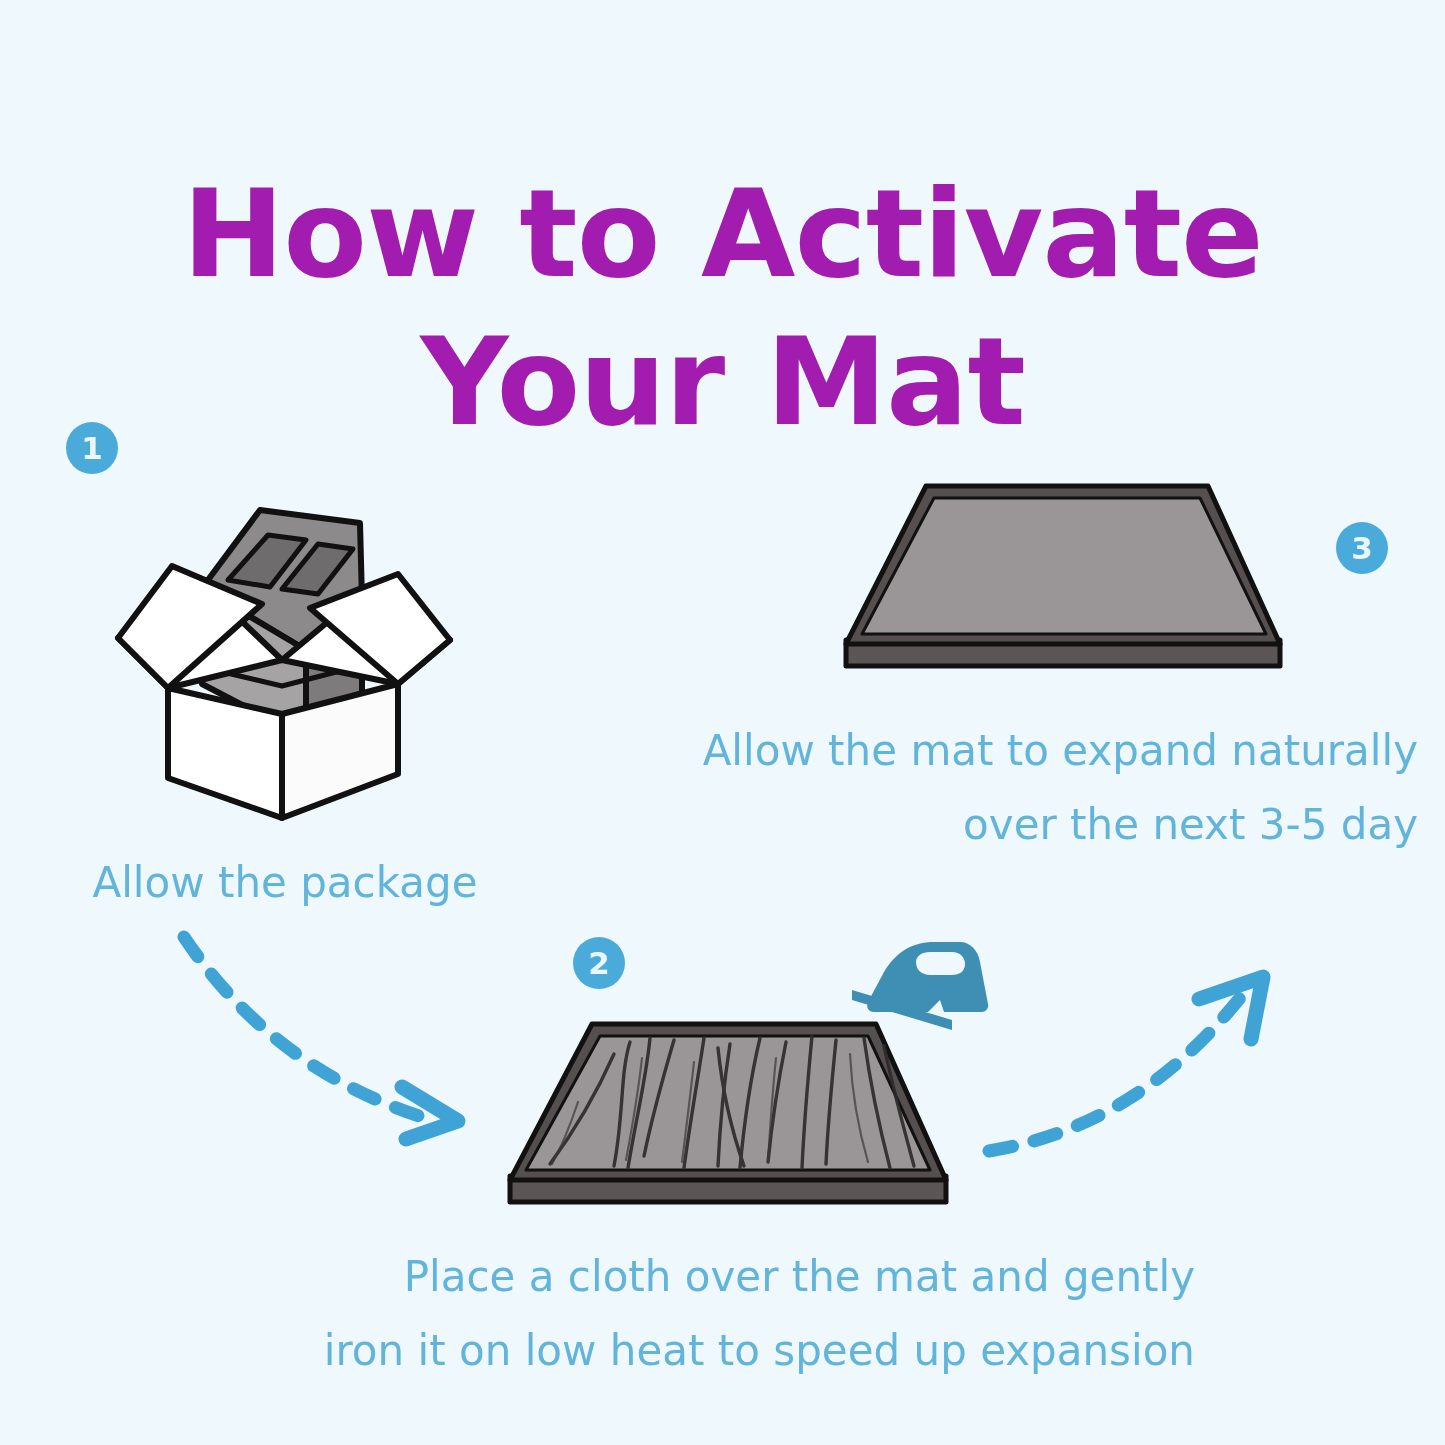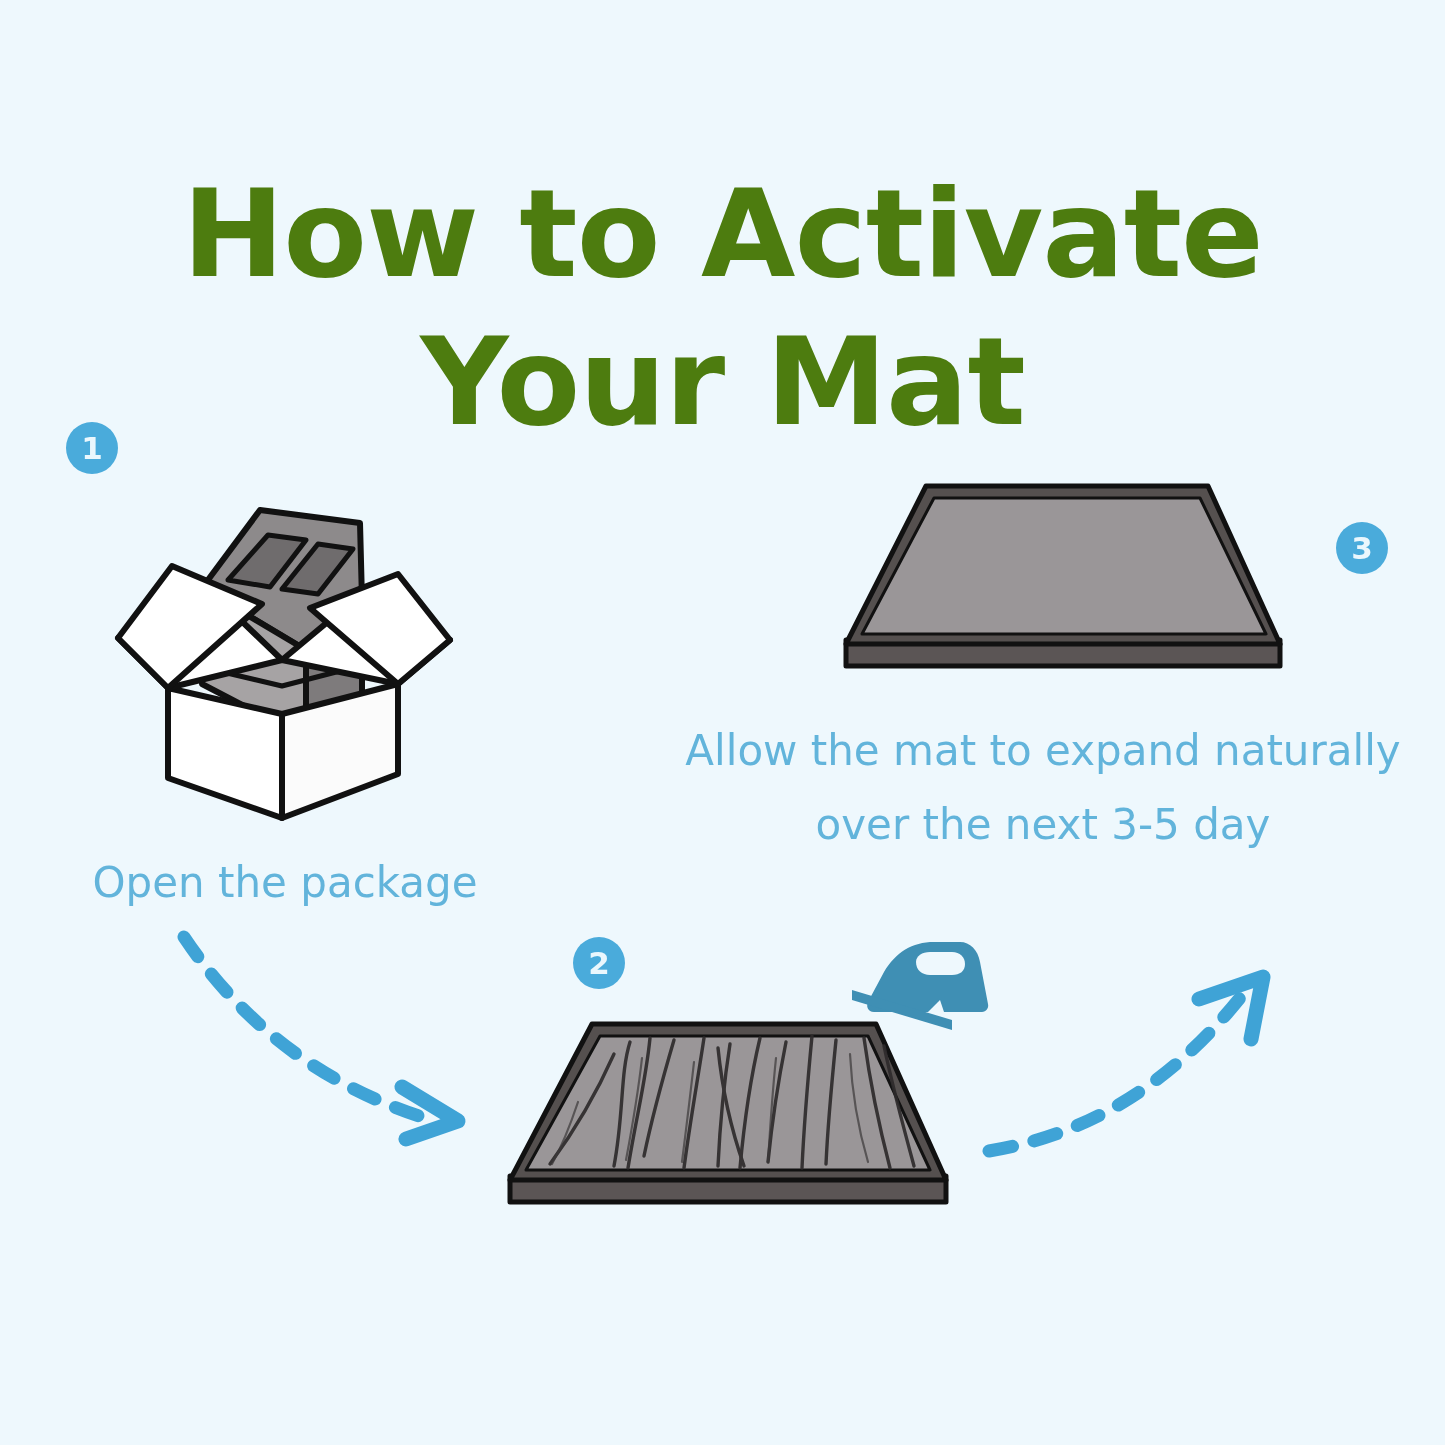--- a/index.html
+++ b/index.html
@@ -20,21 +20,21 @@
     background: #eef8fd;
   }
 
   
   .title {
     position: absolute;
     left: 0;
     top: 78px;
     width: 1445px;
     text-align: center;
-    color: #4d7c0f;
+    color: #a21caf;
     font-family: "DejaVu Sans", sans-serif;
     font-weight: 700;
     font-size: 122px;
     line-height: 148px;
     letter-spacing: -1px;
   }
   .title .line2 { display: block; text-align: center; }
 
   
   .badge {
@@ -55,21 +55,21 @@
   #badge3 { left: 1336px; top: 522px; }
 
   
   .caption {
     position: absolute;
     color: #62b4db;
     font-family: "DejaVu Sans", sans-serif;
     font-weight: 400;
     font-size: 42px;
     line-height: 74px;
-    text-align: center;
+    text-align: right;
     white-space: pre-line;
   }
   #caption1 {
     left: 40px;
     top: 846px;
     width: 490px;
     text-align: center;
   }
   #caption3 {
     left: 668px;
@@ -128,21 +128,21 @@
         <path d="M172 226 L172 330 L288 286 L288 196 Z" fill="#fbfbfb"></path>
 
         <path d="M58 200 L8 150 L118 120 L172 172 Z" fill="#ffffff"></path>
         <path d="M172 172 L232 122 L340 152 L288 196 Z" fill="#ffffff"></path>
         <path d="M58 200 L8 150 L62 78 L152 116 Z" fill="#ffffff"></path>
         <path d="M288 196 L340 152 L288 86 L200 120 Z" fill="#ffffff"></path>
       </g>
     </svg>
   </div>
 
-  <div class="caption" id="caption1">Open the package</div>
+  <div class="caption" id="caption1">Allow the package</div>
 
   <div class="art" id="art-arrow-left">
     <svg width="330" height="230" viewBox="0 0 330 230">
       <path d="M14 12 C 70 96, 150 160, 258 194" fill="none" stroke="#3fa3d6" stroke-width="13" stroke-linecap="round" stroke-dasharray="24 22"></path>
       <path d="M232 162 L288 196 L236 214" fill="none" stroke="#3fa3d6" stroke-width="15" stroke-linecap="round" stroke-linejoin="round"></path>
     </svg>
   </div>
 
   <div class="badge" id="badge3">3</div>
 
@@ -199,20 +199,22 @@
   <div class="art" id="art-iron">
     <svg width="160" height="115" viewBox="0 0 160 115">
       <path d="M36 44 C 48 24, 64 14, 86 14 L112 14 C 122 14, 130 22, 132 34 L140 76
                C 141 80, 138 84, 134 84 L96 84 L92 72 L80 84 L26 84 C 20 84, 17 78, 21 72 Z" fill="#3f8fb4"></path>
       <path d="M68 34 C 68 28, 74 24, 82 24 L104 24 C 112 24, 117 29, 117 36
                C 117 43, 112 47, 104 47 L82 47 C 74 47, 68 42, 68 34 Z" fill="#eef8fd"></path>
       <path d="M4 62 L4 72 L104 102 L104 92 Z" fill="#3f8fb4"></path>
     </svg>
   </div>
 
+  <div class="caption" id="caption2">Place a cloth over the mat and gently
+iron it on low heat to speed up expansion</div>
 
   <div class="art" id="art-arrow-right">
     <svg width="310" height="210" viewBox="0 0 310 210">
       <path d="M14 196 C 110 180, 196 132, 272 34" fill="none" stroke="#3fa3d6" stroke-width="13" stroke-linecap="round" stroke-dasharray="24 22"></path>
       <path d="M224 44 L288 22 L276 84" fill="none" stroke="#3fa3d6" stroke-width="15" stroke-linecap="round" stroke-linejoin="round"></path>
     </svg>
   </div>
 
 </div>
 

